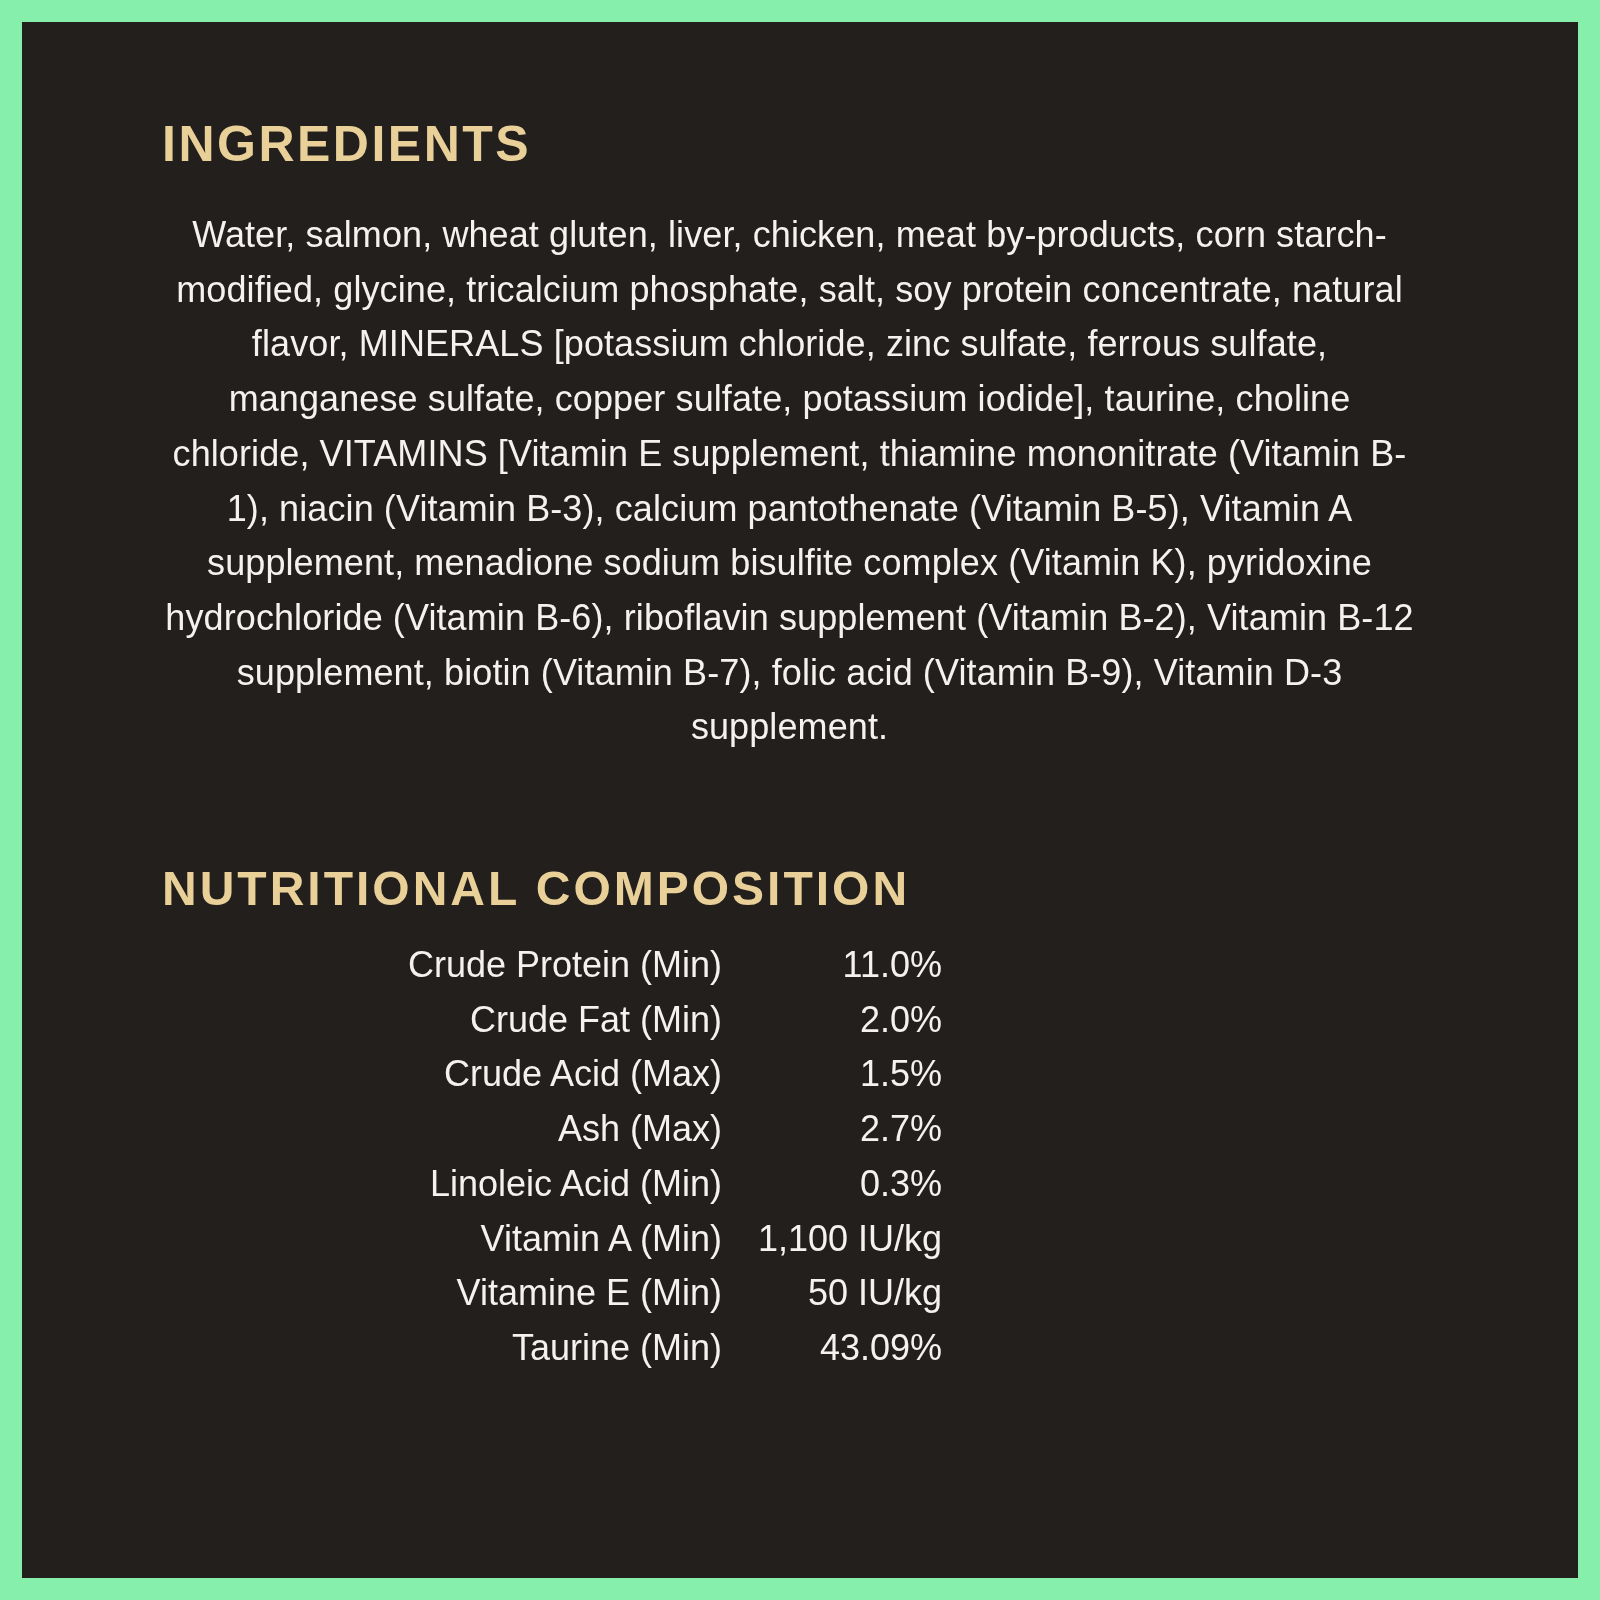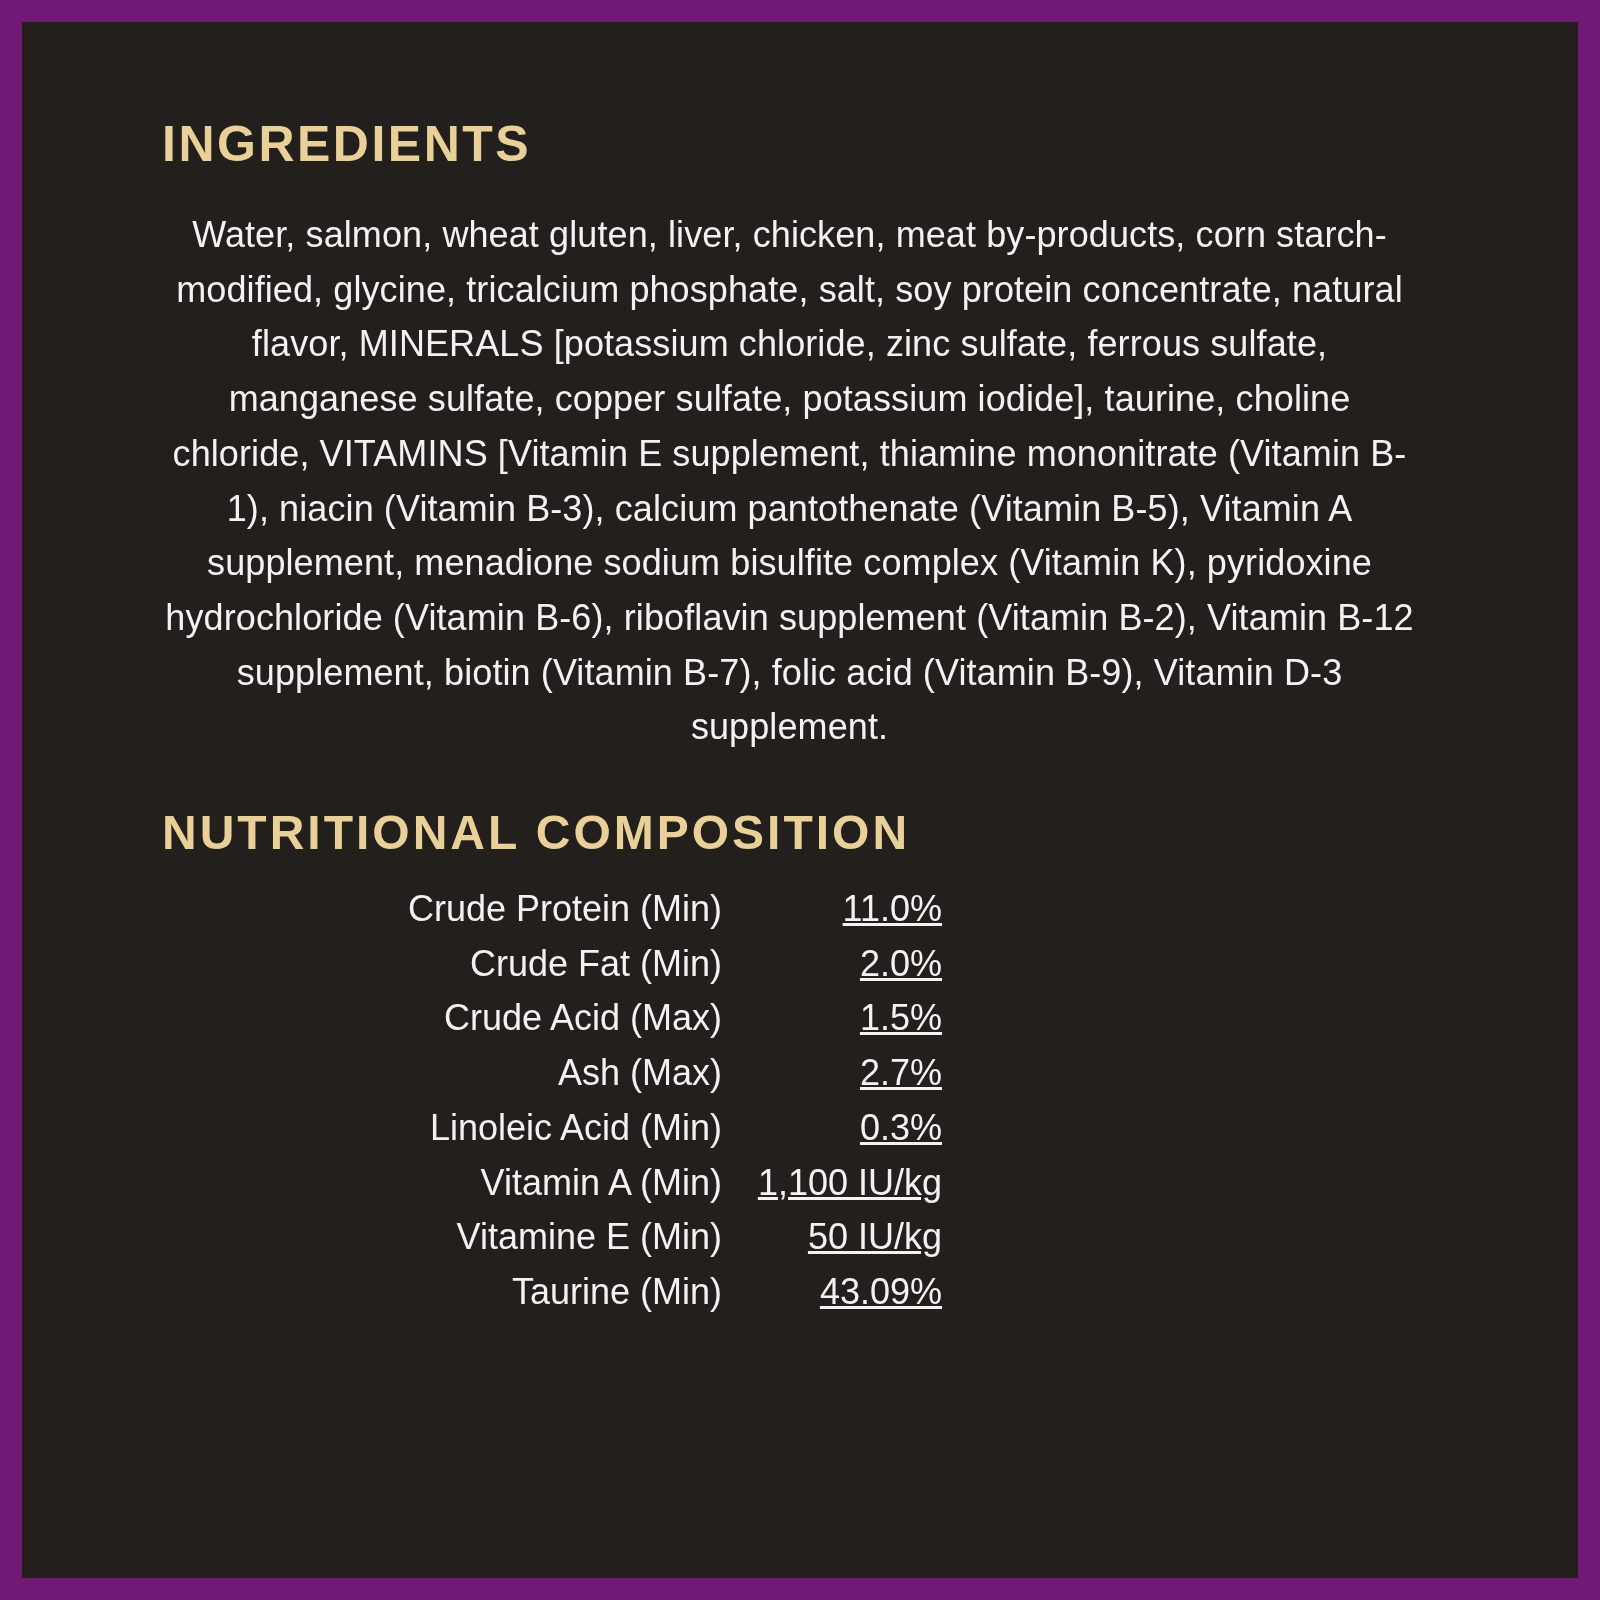--- a/index.html
+++ b/index.html
@@ -3,21 +3,21 @@
 <meta charset="utf-8">
 <style>
   html, body {
     margin: 0;
     padding: 0;
     background: #ffffff;
   }
   .page {
     width: 1600px;
     height: 1600px;
-    background: #701a75;
+    background: #86efac;
     box-sizing: border-box;
     padding: 22px;
     font-family: "Liberation Sans", sans-serif;
   }
   .panel {
     width: 100%;
     height: 100%;
     background: #231f1d;
     box-sizing: border-box;
     padding: 95px 120px 0 140px;
@@ -34,21 +34,21 @@
   .ingredients-body {
     color: #f4f2f0;
     font-size: 36px;
     line-height: 1.52;
     max-width: 1255px;
     letter-spacing: 0.1px;
     font-weight: 300;
     text-align: center;
   }
   .nutrition-block {
-    margin-top: 52px;
+    margin-top: 108px;
   }
   .nutrition-title {
     font-size: 48px;
     letter-spacing: 3px;
   }
   .nutri-table {
     border-collapse: collapse;
     margin-top: 10px;
   }
   .nutri-table td {
@@ -60,21 +60,20 @@
     vertical-align: top;
   }
   .nutri-label {
     width: 560px;
     text-align: right;
     padding-right: 10px !important;
   }
   .nutri-value {
     width: 210px;
     text-align: right;
-    text-decoration: underline;
   }
 </style>
 </head>
 <body>
 
 <div class="page">
   <div class="panel">
 
     <div>
       <h1 class="section-title">INGREDIENTS</h1>

